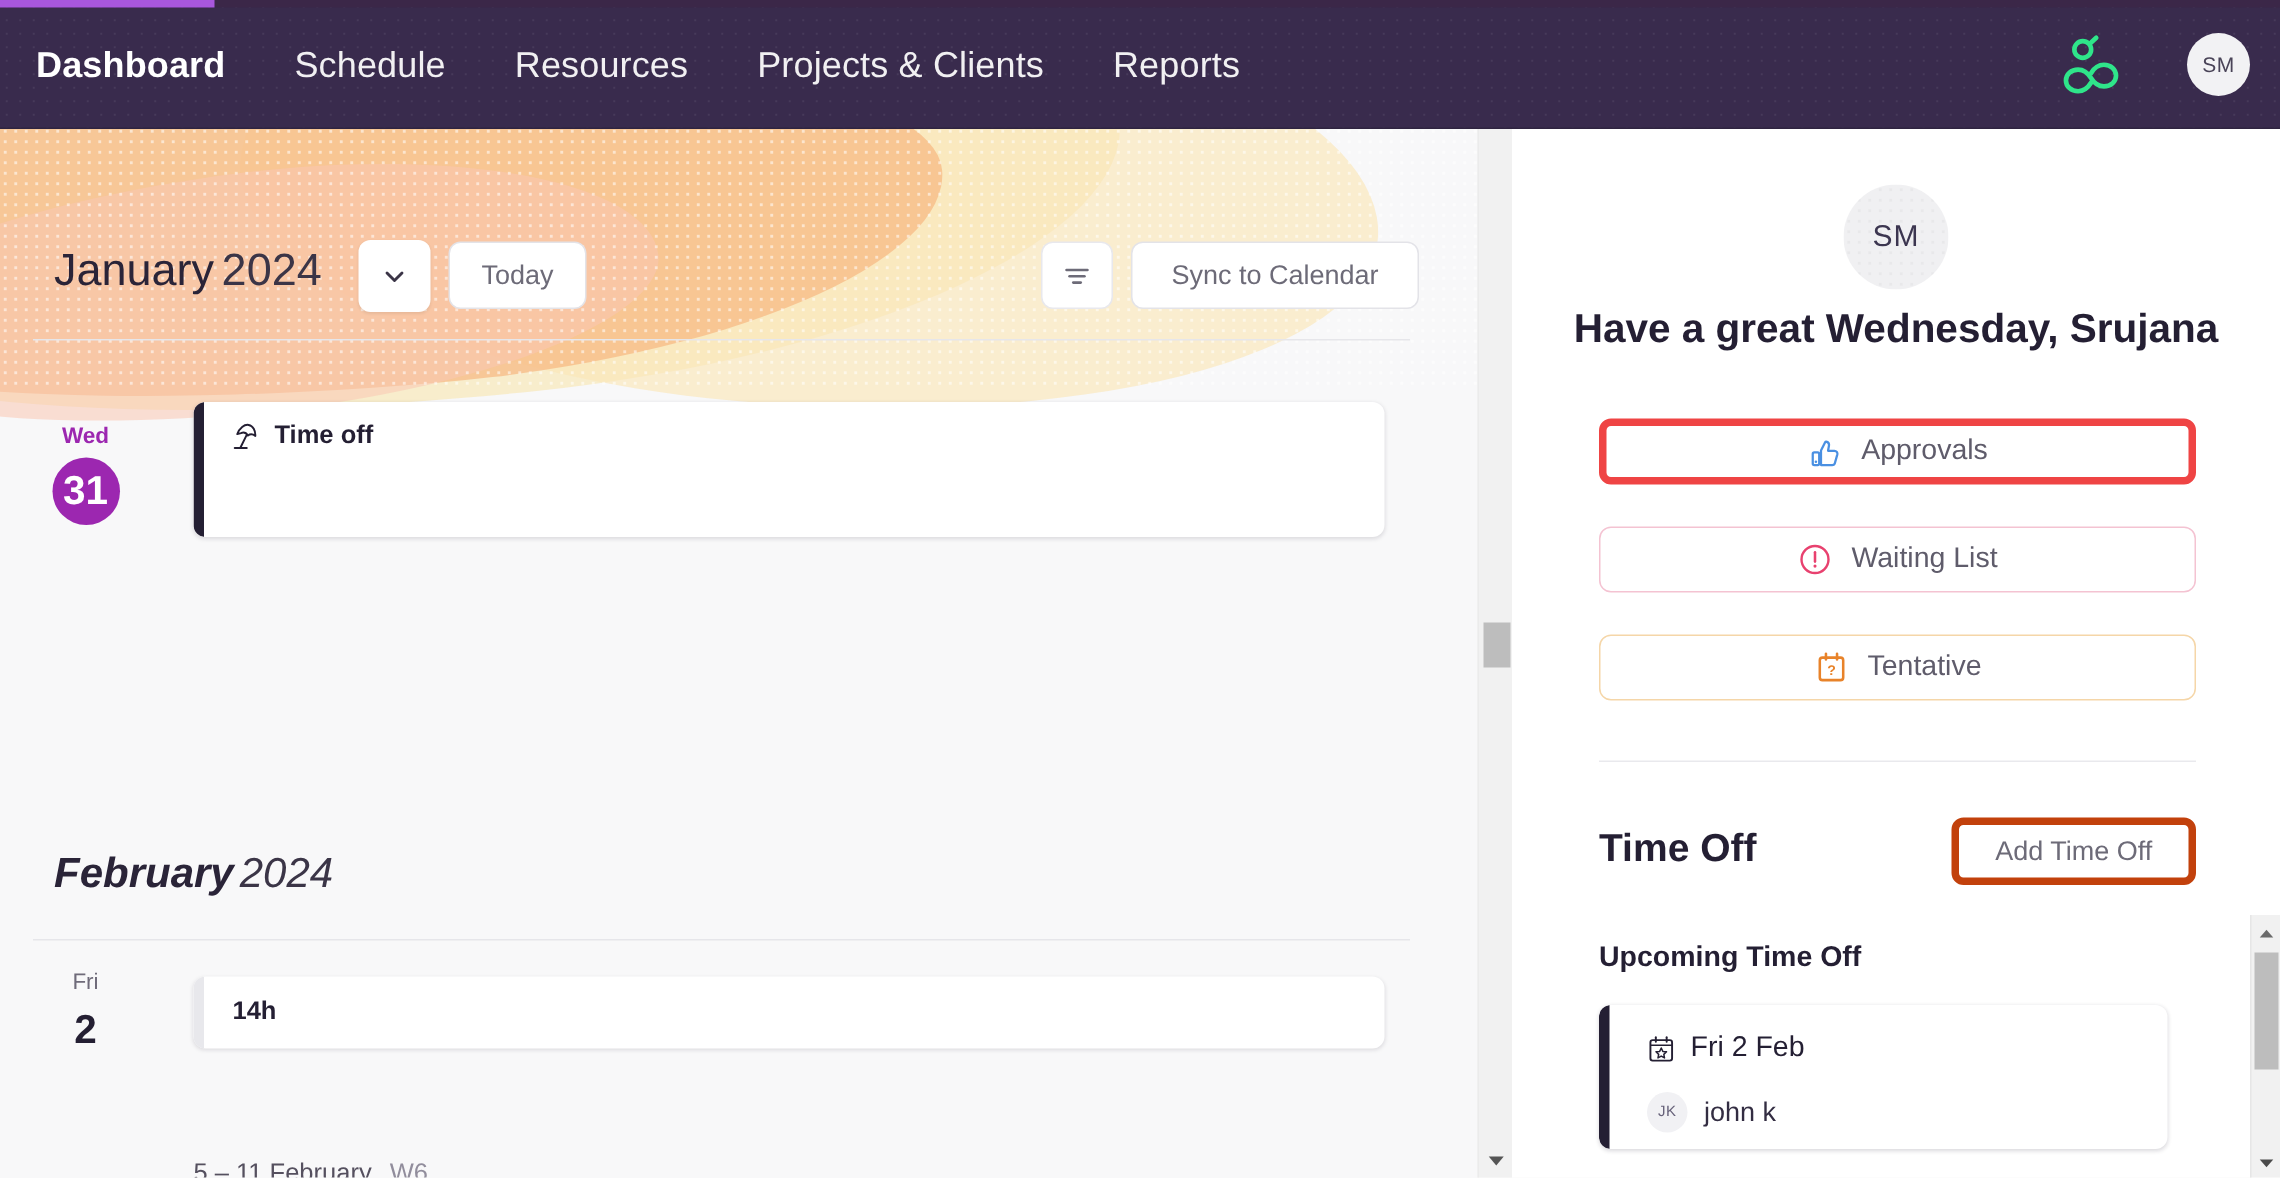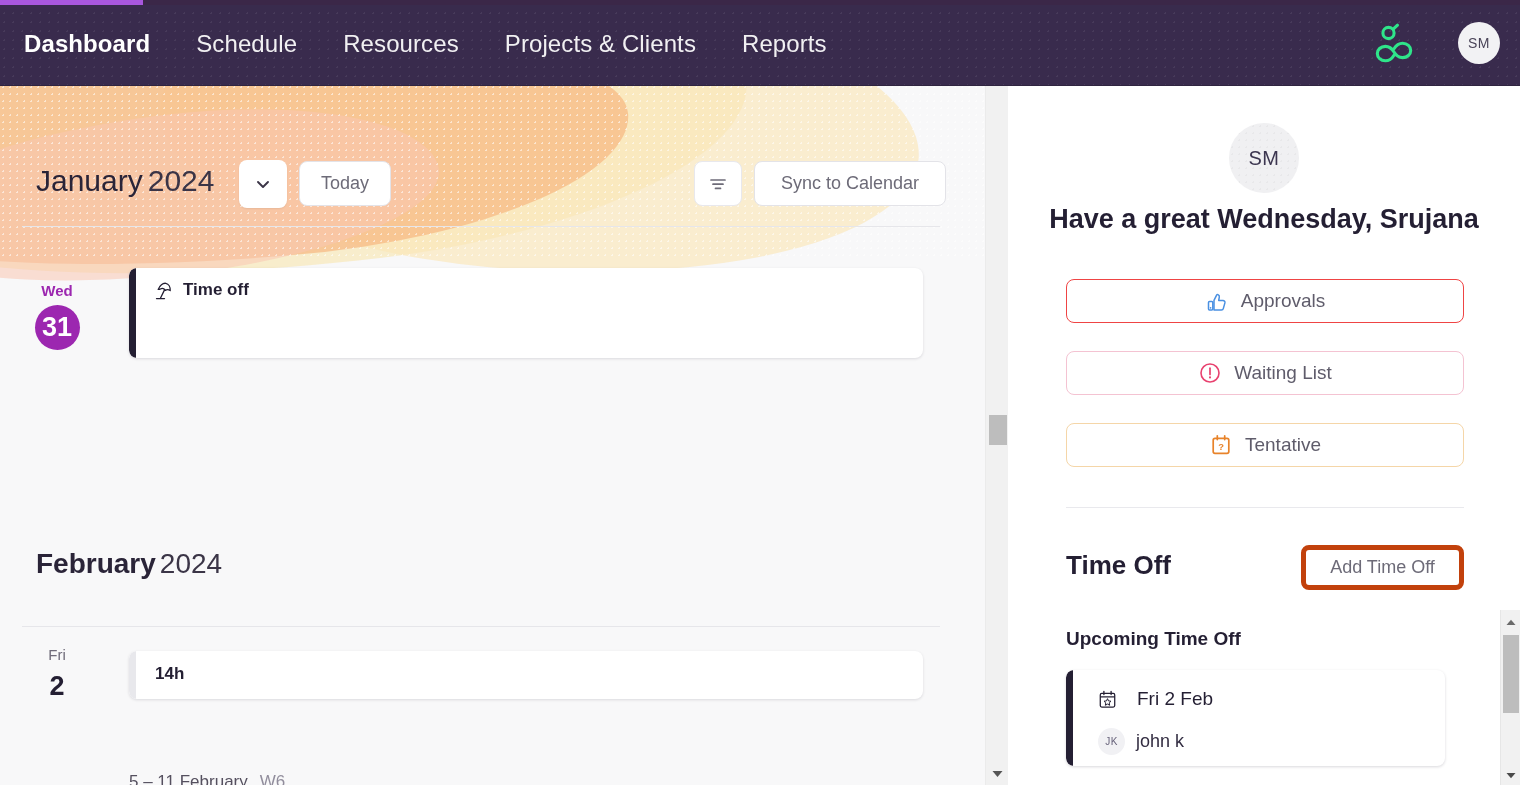--- a/index.html
+++ b/index.html
@@ -180,22 +180,22 @@
   }
   .card-body { padding: 12px 0 0 26px; }
   .ev-title {
     font-size: 17px; font-weight: bold; color: #241f33;
     display: flex; align-items: center; gap: 8px;
   }
   .ev-sub { font-size: 18px; color: #3d384b; margin-top: 6px; }
   .ev-hours { font-size: 17px; font-weight: bold; color: #241f33; }
 
   #month-title-feb {
-    position: absolute; left: 36px; top: 322px;
-    font-size: 28px; color: #2a2438; z-index: 4; white-space: nowrap;
+    position: absolute; left: 36px; top: 340px;
+    font-size: 28px; color: #2a2438; z-index: 4; white-space: nowrap; font-style: italic;
   }
   #month-title-feb .m { font-weight: bold; }
   #month-title-feb .y { font-weight: normal; color: #3b3547; margin-left: 4px; }
 
   .week-label {
     position: absolute; font-size: 17px; color: #55505f;
     z-index: 4; white-space: nowrap;
   }
   .week-label .wk { color: #918d9c; margin-left: 12px; }
 
@@ -241,21 +241,21 @@
     white-space: nowrap;
   }
   .sb-btn {
     position: absolute; left: 58px;
     width: 398px; height: 44px;
     background: #fff; border-radius: 8px;
     display: flex; align-items: center; justify-content: center;
     gap: 12px; font-size: 19px; color: #5f5c6b;
     cursor: pointer;
   }
-  #btn-approvals { top: 193px; border: 1px solid #ef4444; }
+  #btn-approvals { top: 193px; border: 5px solid #ef4444; }
   #btn-waiting   { top: 265px; border: 1px solid #f4c3d2; }
   #btn-tentative { top: 337px; border: 1px solid #f5d6a8; }
 
   #sb-divider {
     position: absolute; left: 58px; top: 421px;
     width: 398px; height: 1px; background: #e9e9ed;
   }
   #timeoff-title {
     position: absolute; left: 58px; top: 464px;
     font-size: 26px; font-weight: bold; color: #241f33;
@@ -276,21 +276,21 @@
     position: absolute; left: 58px; top: 584px;
     width: 379px; height: 96px;
     background: #fff; border-radius: 8px;
     box-shadow: 0 1px 3px rgba(20,15,40,.16);
     overflow: hidden;
   }
   #upcoming-card .card-accent { background: #241f33; }
   #uc-date {
     position: absolute; left: 32px; top: 18px;
     font-size: 19px; color: #241f33;
-    display: flex; align-items: center; gap: 20px;
+    display: flex; align-items: center; gap: 10px;
   }
   #uc-person {
     position: absolute; left: 32px; top: 58px;
     display: flex; align-items: center; gap: 11px;
     font-size: 18px; color: #332d42;
   }
   #uc-avatar {
     width: 27px; height: 27px; border-radius: 50%;
     background: #f1f1f4;
     display: flex; align-items: center; justify-content: center;

